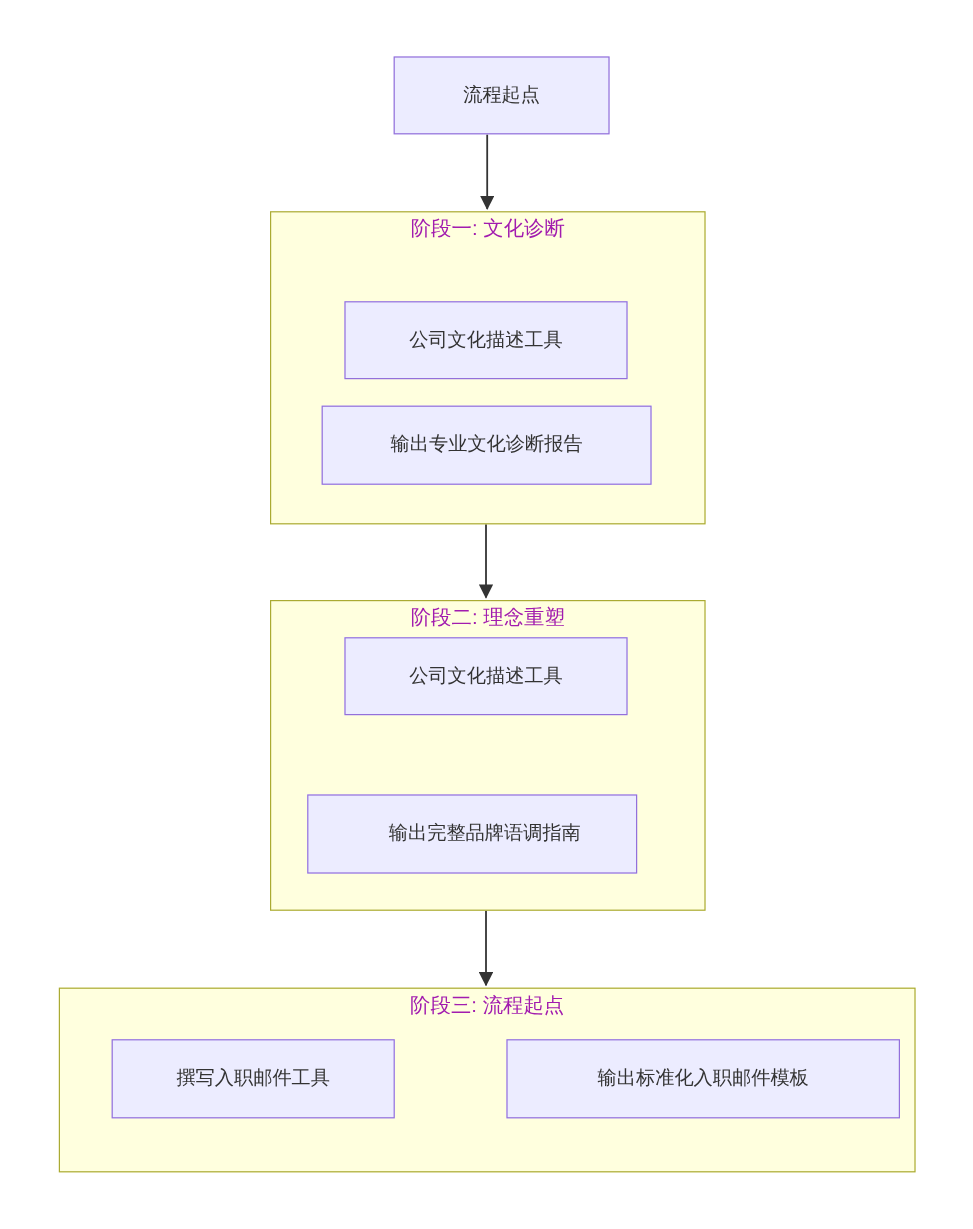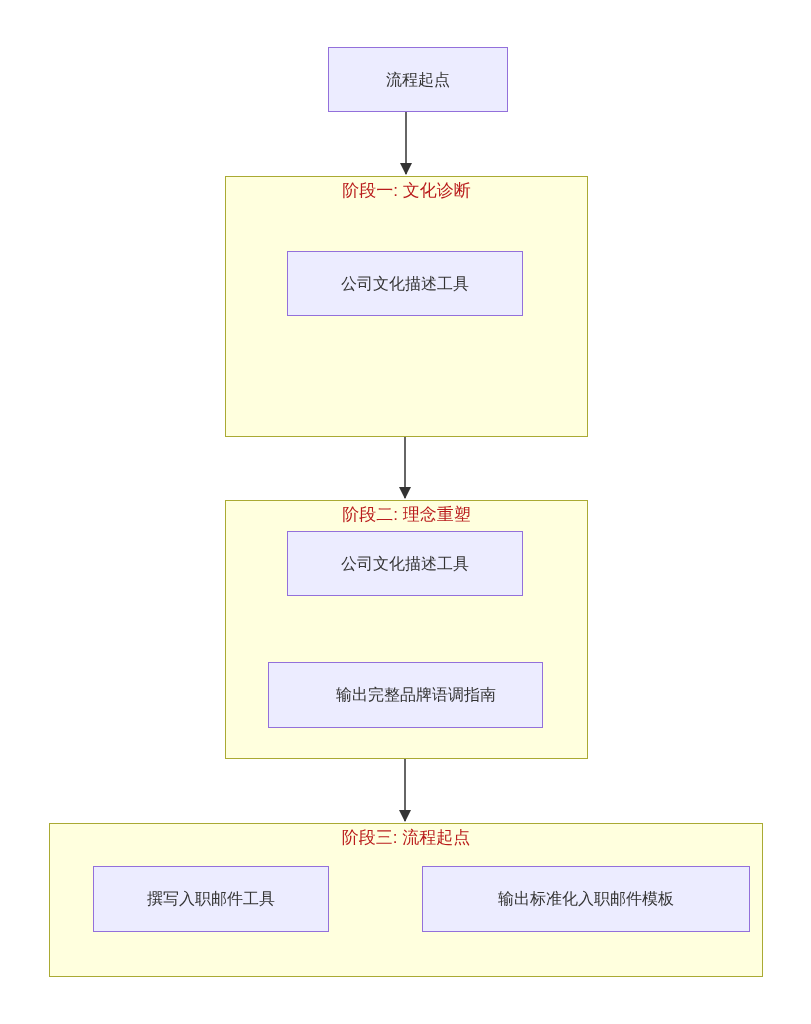--- a/index.html
+++ b/index.html
@@ -33,21 +33,21 @@
     box-sizing: border-box;
     background: #FFFFDE;
     border: 1px solid #AAAA33;
   }
   .cluster-title {
     position: absolute;
     top: 4px;
     left: 0;
     width: 100%;
     text-align: center;
-    color: #b91c1c;
+    color: #a21caf;
     font-size: 17px;
     line-height: 1.2;
   }
   #edge-layer {
     position: absolute;
     top: 0;
     left: 0;
     width: 811px;
     height: 1024px;
     pointer-events: none;
@@ -71,26 +71,27 @@
     <line x1="405" y1="728" x2="405" y2="821" stroke="#333333" stroke-width="1.5" marker-end="url(#arrowhead)"></line>
     <line x1="329" y1="899" x2="420" y2="899" stroke="#333333" stroke-width="1.5" marker-end="url(#arrowhead)"></line>
   </svg>
 
   <div class="node" style="left:328px; top:47px; width:180px; height:65px;">流程起点</div>
 
   <div class="cluster" style="left:225px; top:176px; width:363px; height:261px;">
     <div class="cluster-title">阶段一: 文化诊断</div>
   </div>
   <div class="node" style="left:287px; top:207px; width:236px; height:65px;margin-top:44px;">公司文化描述工具</div>
+  <div class="node" style="left:268px; top:338px; width:275px; height:66px;">输出专业文化诊断报告</div>
 
   <div class="cluster" style="left:225px; top:500px; width:363px; height:259px;">
     <div class="cluster-title">阶段二: 理念重塑</div>
   </div>
   <div class="node" style="left:287px; top:531px; width:236px; height:65px;">公司文化描述工具</div>
-  <div class="node" style="left:268px; top:662px; width:275px; height:66px;padding-left:21px;">输出完整品牌语调指南</div>
+  <div class="node" style="left:256px; top:662px; width:275px; height:66px;padding-left:21px;">输出完整品牌语调指南</div>
 
   <div class="cluster" style="left:49px; top:823px; width:714px; height:154px;">
     <div class="cluster-title">阶段三: 流程起点</div>
   </div>
   <div class="node" style="left:93px; top:866px; width:236px; height:66px;">撰写入职邮件工具</div>
   <div class="node" style="left:422px; top:866px; width:328px; height:66px;">输出标准化入职邮件模板</div>
 
 </div>
 
 </body></html>

